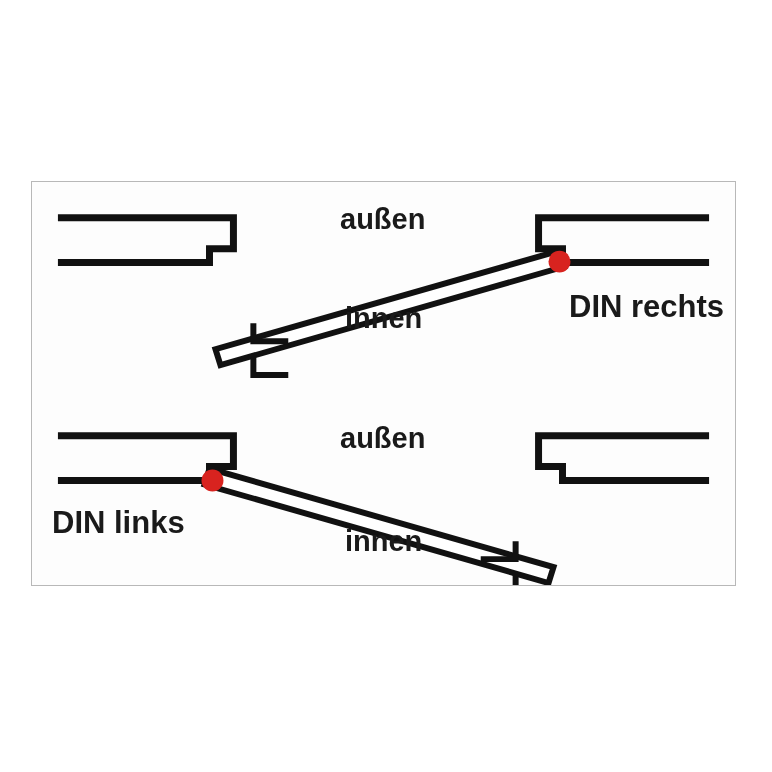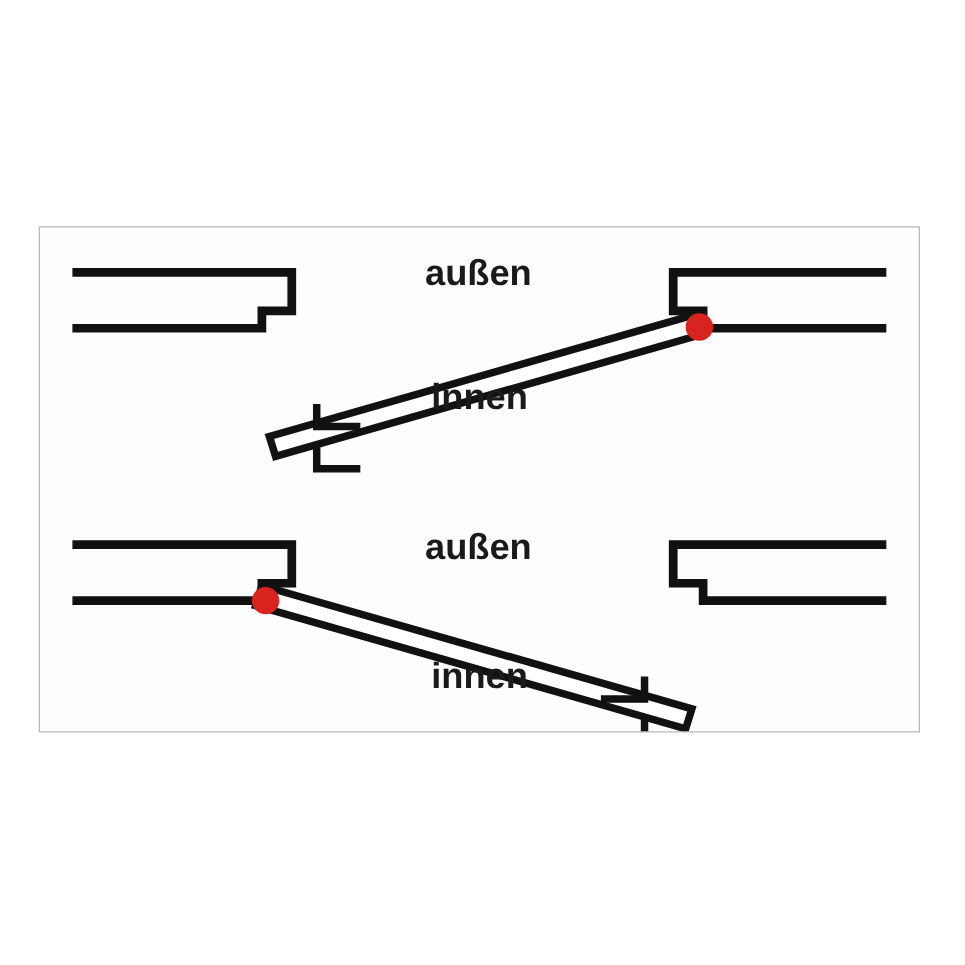--- a/index.html
+++ b/index.html
@@ -96,20 +96,22 @@
 
         <circle cx="181" cy="300" r="11" fill="#d8231f" stroke="none"></circle>
       </g>
 
     </svg>
 
     <div class="lbl lbl-side" id="label-aussen-top">außen</div>
 
     <div class="lbl lbl-side" id="label-innen-top">innen</div>
 
+    <div class="lbl lbl-din" id="label-din-rechts">DIN rechts</div>
 
     <div class="lbl lbl-side" id="label-aussen-bottom">außen</div>
 
     <div class="lbl lbl-side" id="label-innen-bottom">innen</div>
 
+    <div class="lbl lbl-din" id="label-din-links">DIN links</div>
 
   </div>
 </div>
 
 </body></html>

